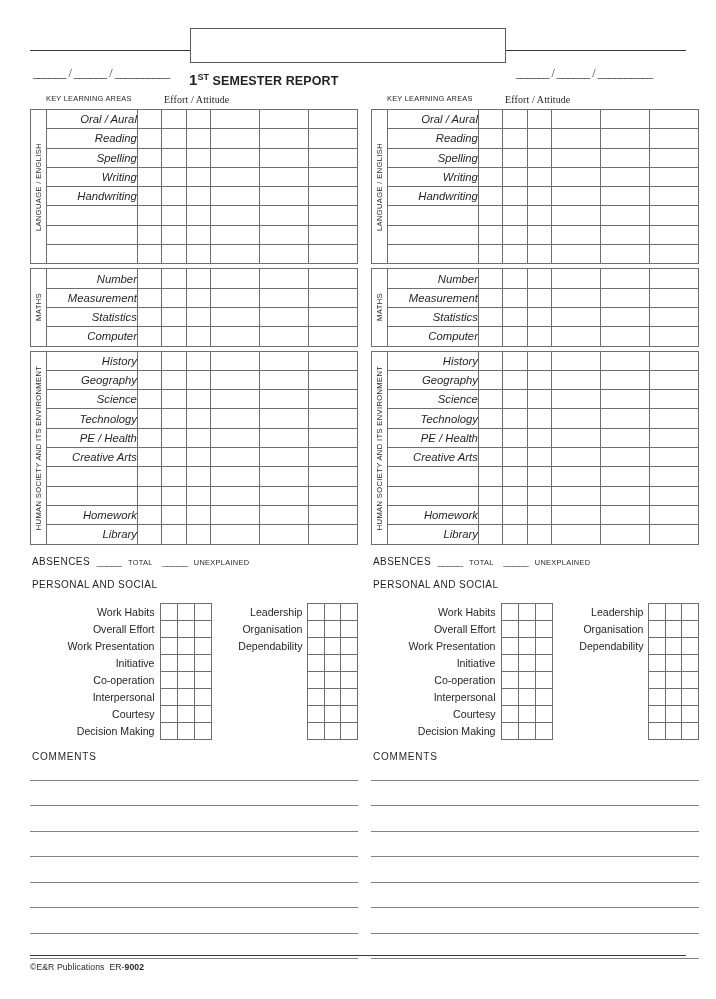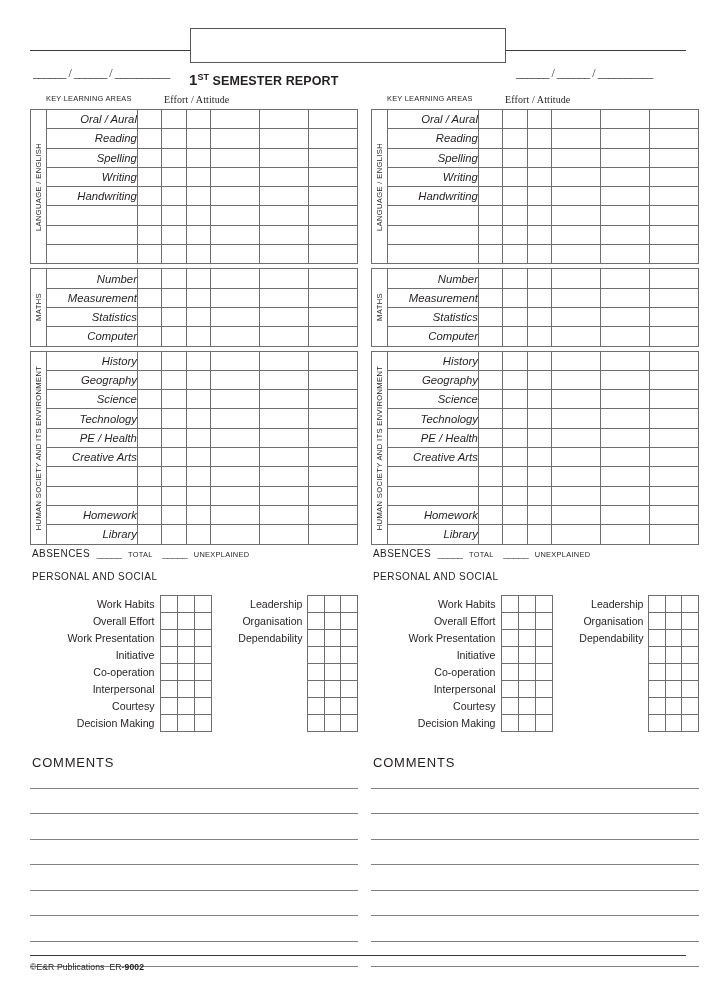--- a/index.html
+++ b/index.html
@@ -162,21 +162,21 @@
   td.c-n { width: 23px; }
   td.c-w { width: 46.3px; }
 
   tr.gap td {
     border: none;
     height: 5px;
   }
 
   
   .absences {
-    margin-top: 2px;
+    margin-top: 10px;
     font-size: 10px;
     letter-spacing: 0.45px;
     white-space: nowrap;
     color: #231f20;
     padding-left: 2px;
   }
   .absences .blank {
     font-family: "Liberation Serif", serif;
     letter-spacing: -0.5px;
     font-size: 11px;
@@ -220,22 +220,22 @@
   }
   table.ps td.ps-name.wide { width: 108px; }
   table.ps td.ps-name.narrow { width: 104px; }
   table.ps td.ps-cell {
     border: 1px solid #6d6e71;
     width: 17px;
   }
 
   
   .comments-title {
-    margin-top: 20px;
-    font-size: 13px;
+    margin-top: 8px;
+    font-size: 10px;
     letter-spacing: 0.8px;
     color: #231f20;
     padding-left: 2px;
   }
   .comment-lines { margin-top: 18px; }
   .comment-line {
     height: 0;
     border-bottom: 1px solid #808285;
     margin-bottom: 24.5px;
   }

